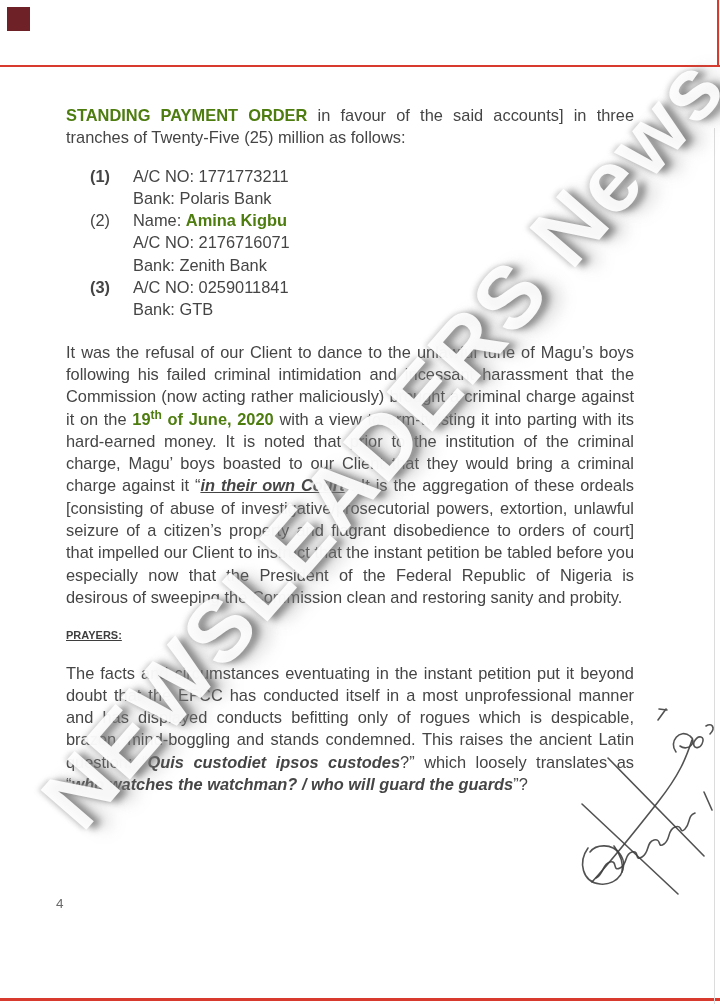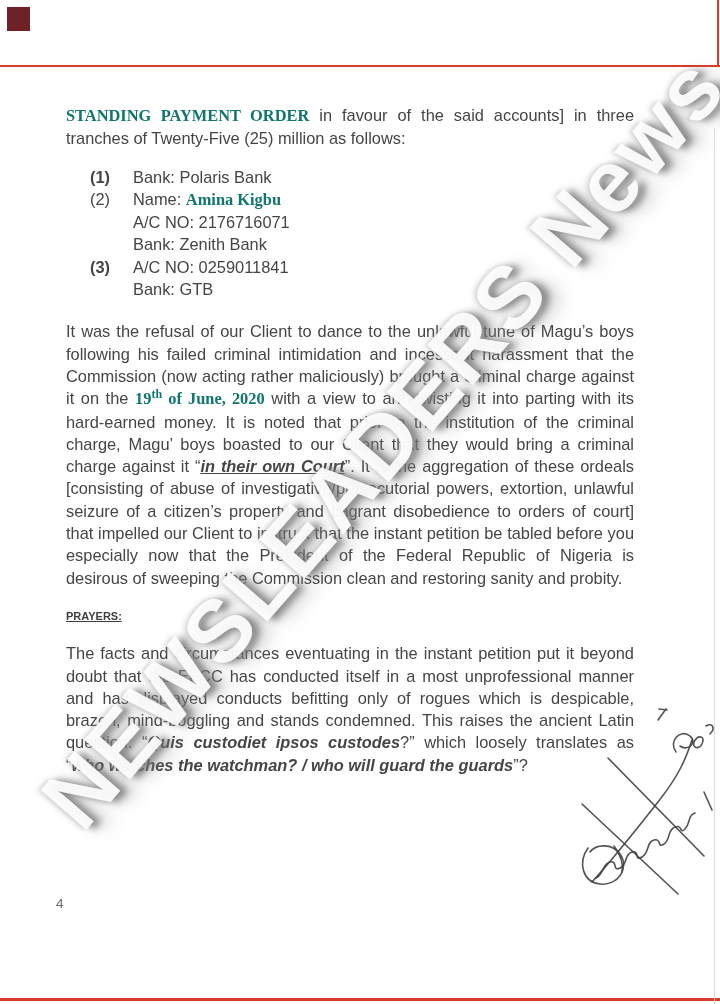--- a/index.html
+++ b/index.html
@@ -18,21 +18,21 @@
   .right-red-tick{position:absolute;right:1px;top:0;width:2px;height:66px;background:#d93a2e;}
   .edge-line{position:absolute;right:5px;top:128px;bottom:0;width:1px;background:#dcdcdc;}
   
   .content{
     position:absolute;left:66px;top:104px;width:568px;
     font-size:16.4px;line-height:22.3px;
     text-align:justify;
     z-index:1;
   }
   .content p{margin:0 0 16px 0;}
-  b{color:#0f766e;font-family:Liberation Serif, serif;}
+  b{color:#4d7c0f;}
   .accounts{margin:0 0 20px 0;}
   .acct{display:grid;grid-template-columns:43px 1fr;margin-left:24px;}
   .acct .marker{text-align:left;}
   .acct .marker.bold{font-weight:bold;}
   .acct .lines{text-align:left;}
   sup{font-size:12px;vertical-align:super;line-height:0;}
   .bi{font-weight:bold;font-style:italic;}
   .biu{font-weight:bold;font-style:italic;text-decoration:underline;margin-top:16px;}
   .prayers{
     font-weight:bold;text-decoration:underline;
@@ -72,20 +72,21 @@
 
   <div class="content">
 
     <p><b>STANDING PAYMENT ORDER</b><span> in favour of the said accounts] in three tranches of Twenty-Five (25) million as follows:</span></p>
 
     <div class="accounts">
 
       <div class="acct">
         <span class="marker bold">(1)</span>
         <div class="lines">
+          <div>A/C NO: 1771773211</div>
           <div>Bank: Polaris Bank</div>
         </div>
       </div>
 
       <div class="acct">
         <span class="marker">(2)</span>
         <div class="lines">
           <div><span>Name: </span><b>Amina Kigbu</b></div>
           <div>A/C NO: 2176716071</div>
           <div>Bank: Zenith Bank</div>

